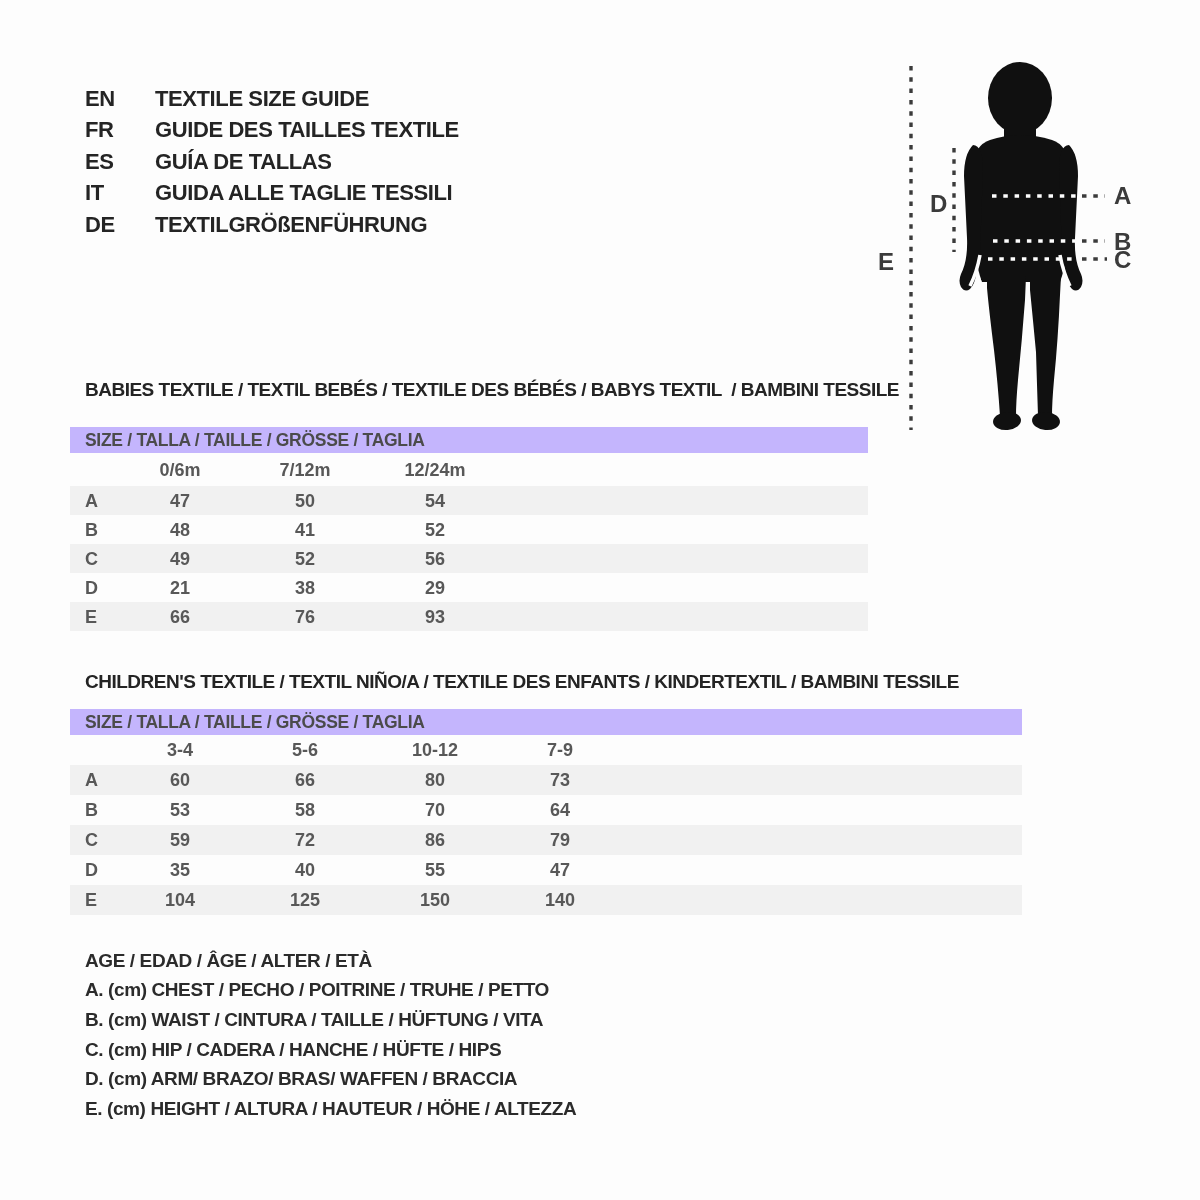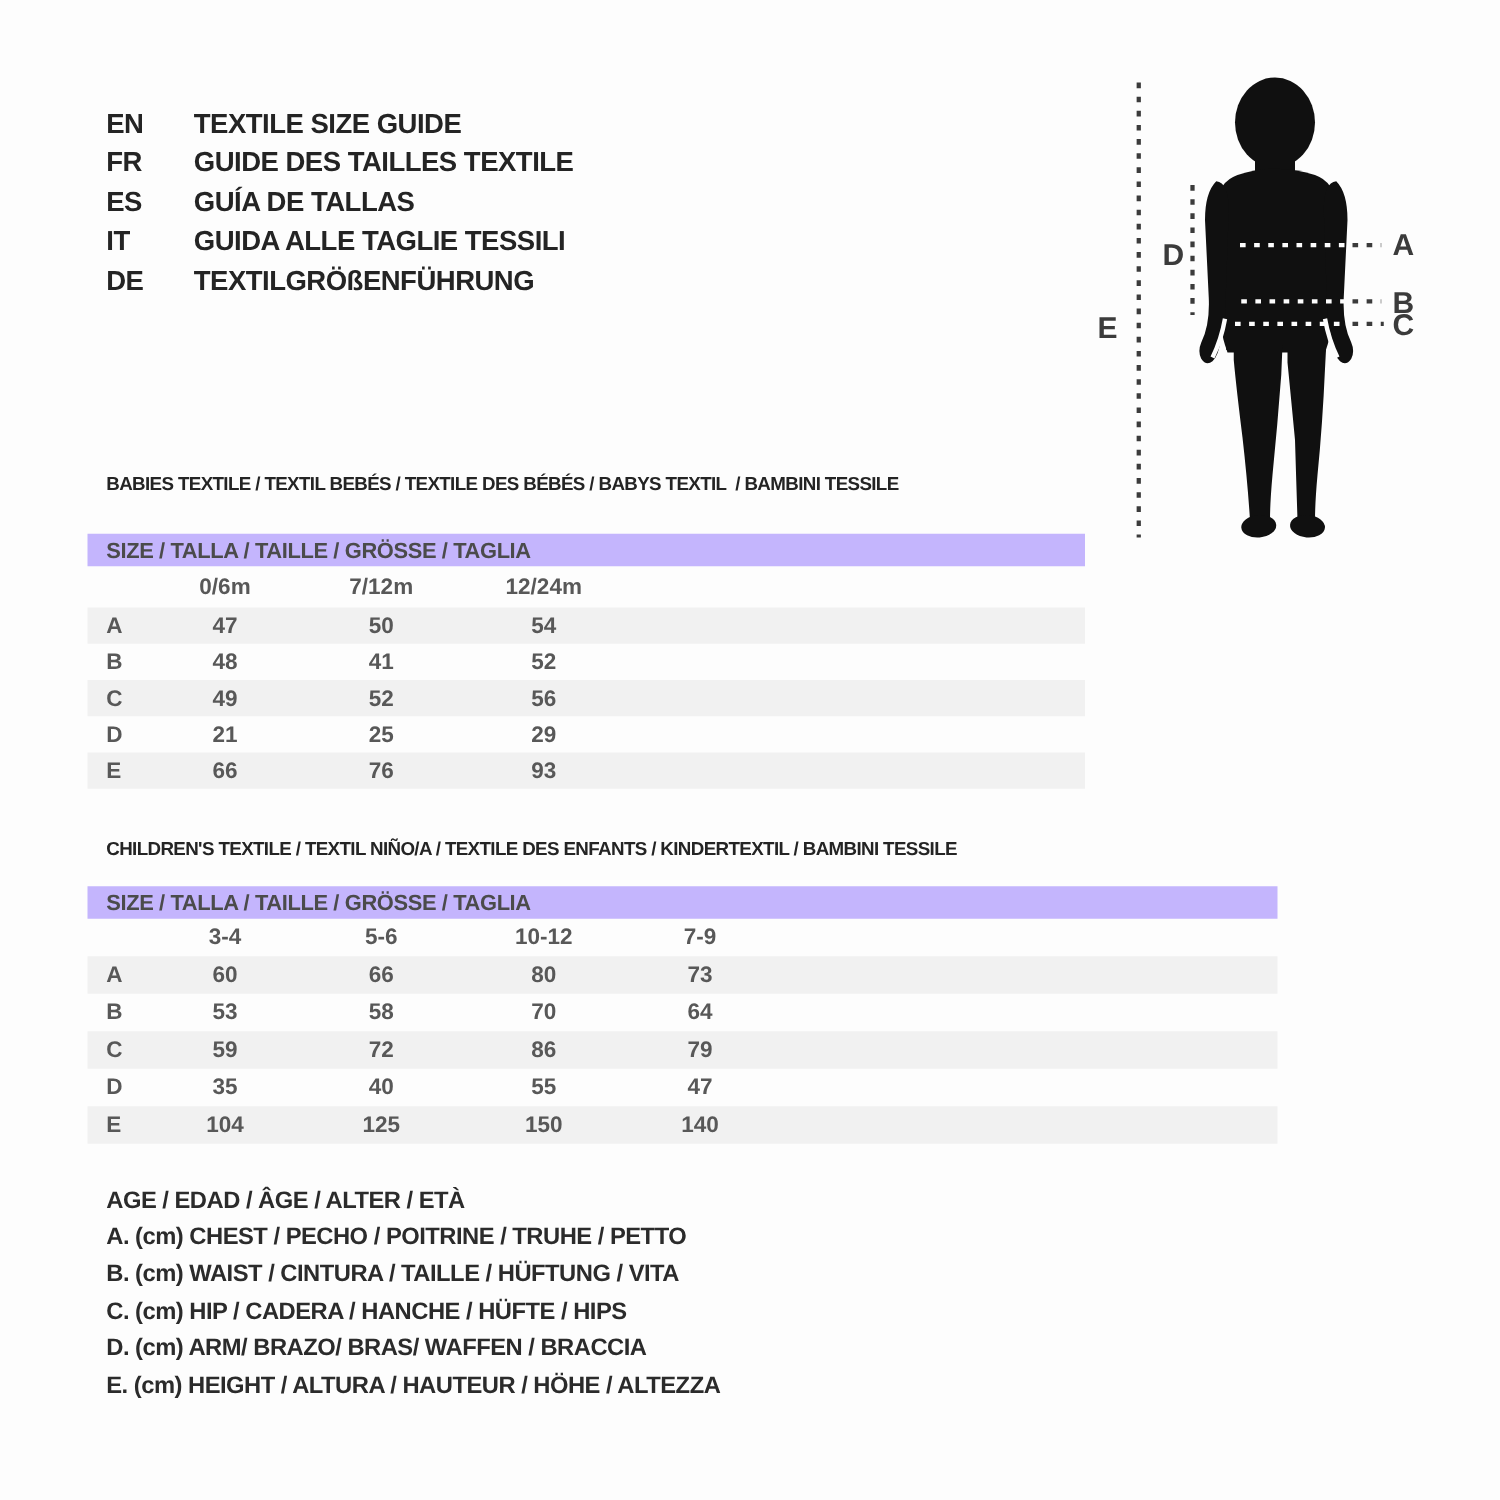--- a/index.html
+++ b/index.html
@@ -17,21 +17,21 @@
   .lang-row { display:flex; align-items:flex-end; height:31.6px; }
   .lang-code, .lang-label {
     font-size:22px; font-weight:700; letter-spacing:-0.4px; color:#242424;
     white-space:pre;
   }
   .lang-code { width:70px; }
 
   
   .section-title {
     position:absolute; left:85px;
-    font-size:15px; font-weight:700; letter-spacing:-0.5px; color:#242424;
+    font-size:19px; font-weight:700; letter-spacing:-0.5px; color:#242424;
     white-space:pre;
   }
 
   
   .size-table { position:absolute; left:70px; }
   .size-bar {
     height:26px; background:#c4b5fd;
     display:flex; align-items:center; padding-left:15px;
   }
   .size-bar span {
@@ -162,21 +162,21 @@
   </div>
   <div class="data-row odd" style="height:29px;">
     <span class="row-label">C</span>
     <span class="cell c1">49</span>
     <span class="cell c2">52</span>
     <span class="cell c3">56</span>
   </div>
   <div class="data-row" style="height:29px;">
     <span class="row-label">D</span>
     <span class="cell c1">21</span>
-    <span class="cell c2">25</span>
+    <span class="cell c2">38</span>
     <span class="cell c3">29</span>
   </div>
   <div class="data-row odd" style="height:29px;">
     <span class="row-label">E</span>
     <span class="cell c1">66</span>
     <span class="cell c2">76</span>
     <span class="cell c3">93</span>
   </div>
 </div>
 

